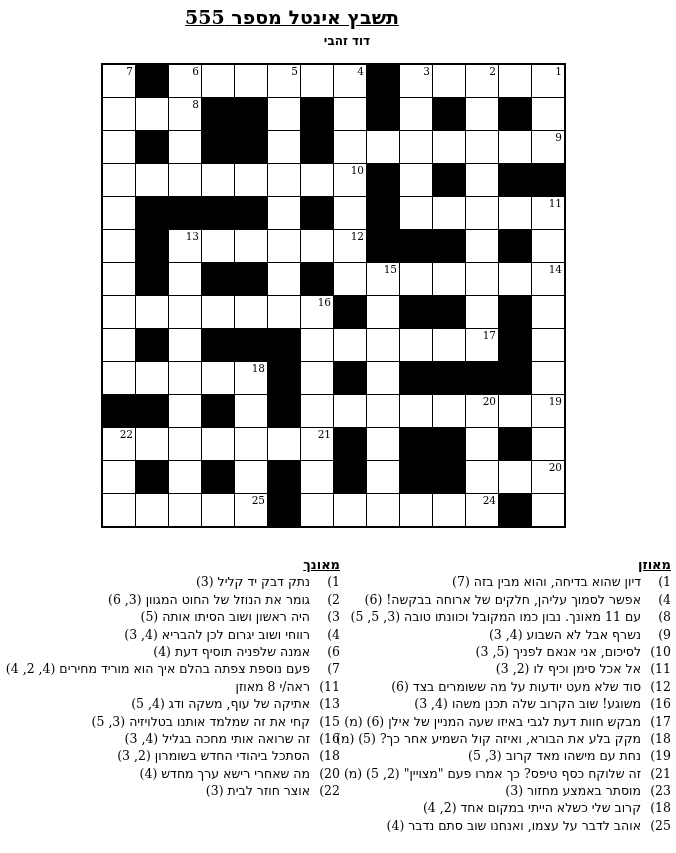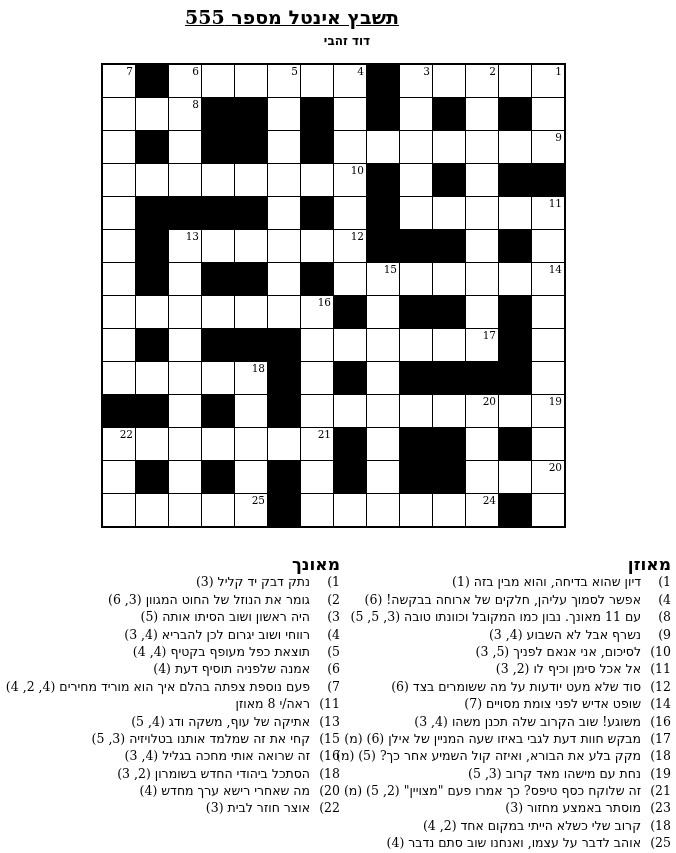--- a/index.html
+++ b/index.html
@@ -24,21 +24,21 @@
     position:absolute;top:0;right:2px;font-size:10.5px;line-height:12px;
     font-family:"DejaVu Serif","DejaVu Sans",serif;
   }
 
   .clue-col{
     position:absolute;top:556px;direction:rtl;text-align:right;
     font-size:12.5px;line-height:17.4px;white-space:nowrap;
   }
   .clue-col.across{right:5px;width:320px;}
   .clue-col.down{right:336px;width:320px;}
-  .clues-header{font-weight:bold;font-size:17px;}
+  .clues-header{font-weight:bold;text-decoration:underline;font-size:13px;}
   .clue{height:17.4px;text-align:right;}
   .clue .cnum{display:inline-block;min-width:26px;}
 </style>
 </head>
 <body>
 
 <div class="title">
   <span class="t-inner">תשבץ אינטל מספר 555</span>
 </div>
 <div class="subtitle">דוד זהבי</div>
@@ -288,47 +288,45 @@
     <div class="cell">
       <span class="n">24</span>
     </div>
     <div class="cell black"></div>
     <div class="cell"></div>
   </div>
 
 <div class="clue-col across">
   <div class="clues-header">מאוזן</div>
   <div id="across-list">
-      <div class="clue"><span class="cnum">1)</span> <span>דיון שהוא בדיחה, והוא מבין בזה (1)</span></div>
+      <div class="clue"><span class="cnum">1)</span> <span>דיון שהוא בדיחה, והוא מבין בזה (7)</span></div>
       <div class="clue"><span class="cnum">4)</span> <span>אפשר לסמוך עליהן, חלקים של ארוחה בבקשה! (6)</span></div>
       <div class="clue"><span class="cnum">8)</span> <span>עם 11 מאונך. נבון כמו המקובל וכוונתו טובה (3, 5, 5)</span></div>
       <div class="clue"><span class="cnum">9)</span> <span>נשרף אבל לא השבוע (4, 3)</span></div>
       <div class="clue"><span class="cnum">10)</span> <span>לסיכום, אני אנאם לפניך (5, 3)</span></div>
       <div class="clue"><span class="cnum">11)</span> <span>אל אכל סימן וכיף לו (2, 3)</span></div>
       <div class="clue"><span class="cnum">12)</span> <span>סוד שלא מעט יודעות על מה ששומרים בצד (6)</span></div>
-      <div class="clue"><span class="cnum">14)</span> <span>שופט אדיש לפני צומת מסויים (7)</span></div>
       <div class="clue"><span class="cnum">16)</span> <span>משוגע! שוב הקרוב שלה תכנן משהו (4, 3)</span></div>
       <div class="clue"><span class="cnum">17)</span> <span>מבקש חוות דעת לגבי באיזו שעה המניין של אילן (6) (מ)</span></div>
       <div class="clue"><span class="cnum">18)</span> <span>מקק בלע את הבורא, ואיזה קול השמיע אחר כך? (5) (מ)</span></div>
       <div class="clue"><span class="cnum">19)</span> <span>נחת עם מישהו מאד קרוב (3, 5)</span></div>
       <div class="clue"><span class="cnum">21)</span> <span>זה שלוקח כסף טיפס? כך אמרו פעם "מצויין" (2, 5) (מ)</span></div>
       <div class="clue"><span class="cnum">23)</span> <span>מוסתר באמצע מחזור (3)</span></div>
       <div class="clue"><span class="cnum">18)</span> <span>קרוב שלי כשלא הייתי במקום אחד (2, 4)</span></div>
       <div class="clue"><span class="cnum">25)</span> <span>אוהב לדבר על עצמו, ואנחנו שוב סתם נדבר (4)</span></div>
     </div>
 </div>
 
 <div class="clue-col down">
   <div class="clues-header">מאונך</div>
   <div id="down-list">
       <div class="clue"><span class="cnum">1)</span> <span>נתק דבק יד קליל (3)</span></div>
       <div class="clue"><span class="cnum">2)</span> <span>גומר את הנוזל של החוט המגוון (3, 6)</span></div>
       <div class="clue"><span class="cnum">3)</span> <span>היה ראשון ושוב הסיתו אותה (5)</span></div>
       <div class="clue"><span class="cnum">4)</span> <span>רווחי ושוב יגרום לכן להבריא (4, 3)</span></div>
-      <div class="clue"><span class="cnum">5)</span> <span>תוצאת כפל מעופף בקטיף (4, 4)</span></div>
       <div class="clue"><span class="cnum">6)</span> <span>אמנה שלפניה תוסיף דעת (4)</span></div>
       <div class="clue"><span class="cnum">7)</span> <span>פעם נוספת צפתה בהלם איך הוא מוריד מחירים (4, 2, 4)</span></div>
       <div class="clue"><span class="cnum">11)</span> <span>ראה/י 8 מאוזן</span></div>
       <div class="clue"><span class="cnum">13)</span> <span>אתיקה של עוף, משקה ודג (4, 5)</span></div>
       <div class="clue"><span class="cnum">15)</span> <span>קחי את זה שמלמד אותנו בטלויזיה (3, 5)</span></div>
       <div class="clue"><span class="cnum">16)</span> <span>זה שרואה אותי מחכה בגליל (4, 3)</span></div>
       <div class="clue"><span class="cnum">18)</span> <span>הסתכל ביהודי החדש בשומרון (2, 3)</span></div>
       <div class="clue"><span class="cnum">20)</span> <span>מה שאחרי רישא ערך מחדש (4)</span></div>
       <div class="clue"><span class="cnum">22)</span> <span>אוצר חוזר לבית (3)</span></div>
     </div>

